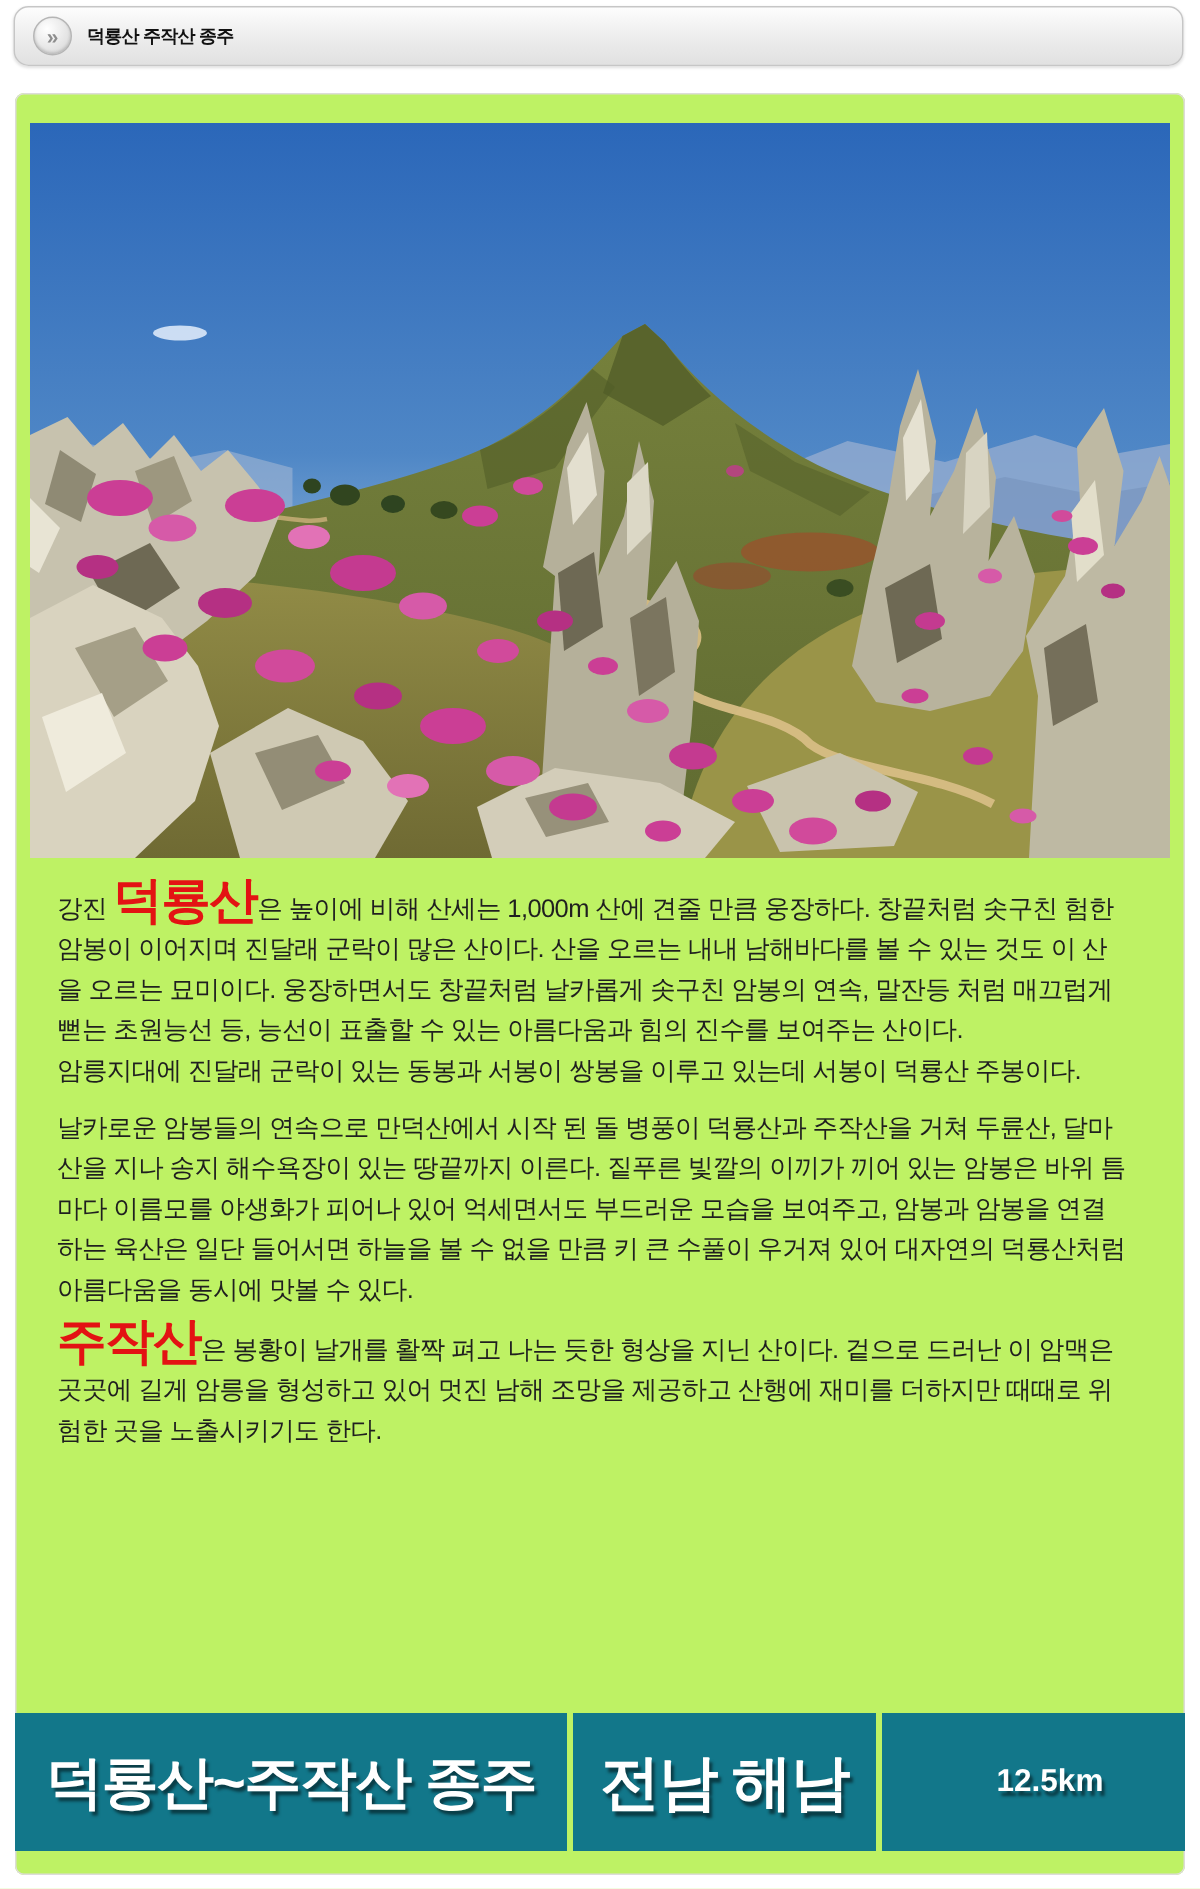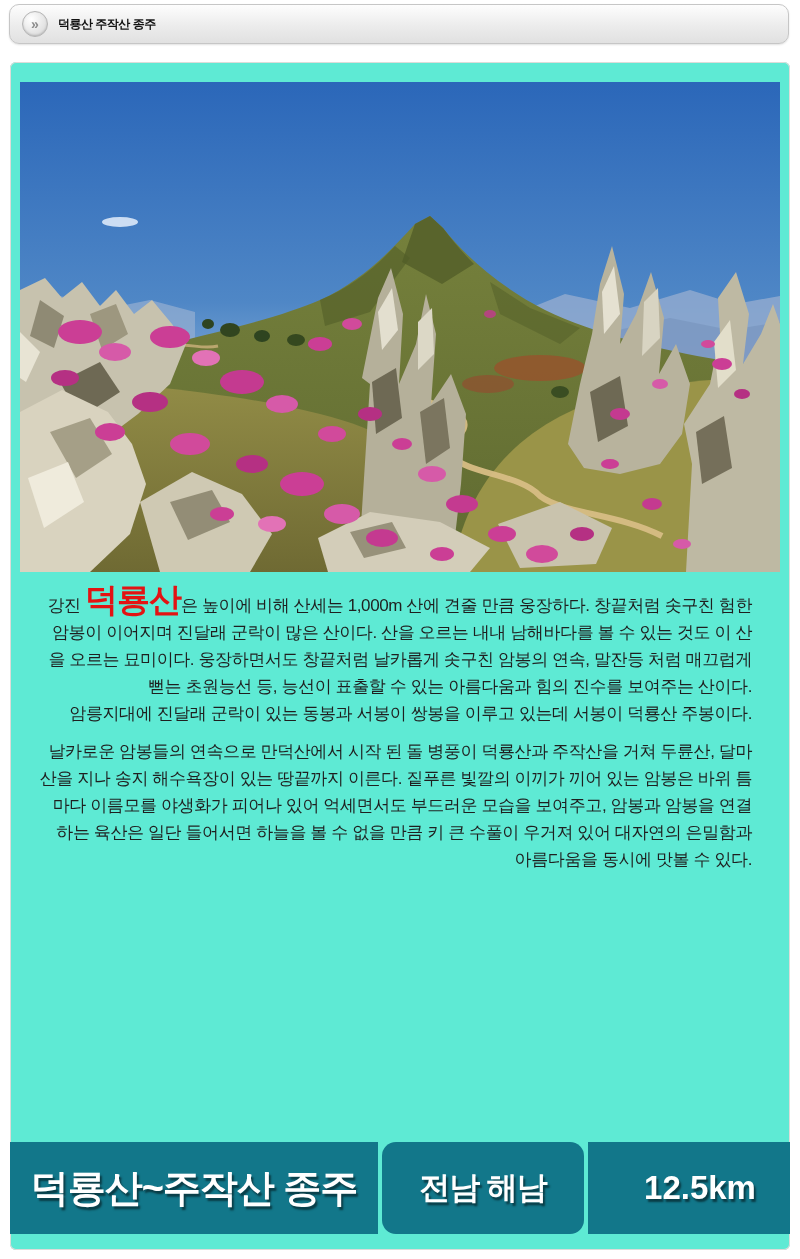--- a/index.html
+++ b/index.html
@@ -14,41 +14,41 @@
     display:flex;align-items:center;gap:10px;padding:0 12px;}
   .icon-circle{width:24px;height:24px;border-radius:50%;flex:0 0 auto;
     background:radial-gradient(circle at 35% 30%,#ffffff,#d3d3d3);
     border:1px solid #b5b5b5;color:#8d8d8d;font-weight:bold;font-size:14px;line-height:1;
     display:flex;align-items:center;justify-content:center;
     box-shadow:inset 0 -1px 2px rgba(0,0,0,.18);cursor:pointer;}
   .header-title{font-size:12px;font-weight:bold;color:#121212;letter-spacing:-0.5px;}
 
   
   .panel{position:absolute;left:10px;top:62px;width:780px;height:1188px;box-sizing:border-box;
-    background:#5eead4;border-radius:6px;box-shadow:0 0 0 1px #dddcd9 inset;text-align:right;}
+    background:#bef264;border-radius:6px;box-shadow:0 0 0 1px #dddcd9 inset;}
 
   
   .photo{position:absolute;left:10px;top:20px;width:760px;height:490px;overflow:hidden;}
   .photo svg{display:block;width:100%;height:100%;}
 
   
   .article{position:absolute;left:28px;top:528px;width:714px;}
   .article p{margin:0 0 11px 0;font-size:17px;line-height:27px;color:#1f1f1f;
     letter-spacing:-0.4px;white-space:pre-line;}
   .mtn{font-size:33px;font-weight:bold;color:#e31313;line-height:20px;letter-spacing:-1px;}
 
   
   .footer{position:absolute;left:0;top:1080px;width:780px;height:92px;
     display:flex;gap:4px;}
   .fbox{background:#12778a;color:#ffffff;font-weight:bold;
     display:flex;align-items:center;justify-content:center;
     text-shadow:2px 3px 2px rgba(0,0,0,.5);letter-spacing:-1px;}
   .fbox.course{flex:0 0 368px;font-size:38px;}
-  .fbox.region{flex:0 0 202px;font-size:31px;border-radius:14px;}
-  .fbox.distance{flex:1;font-size:33px;letter-spacing:0;padding-left:22px;}
+  .fbox.region{flex:0 0 202px;font-size:40px;}
+  .fbox.distance{flex:1;font-size:21px;letter-spacing:0;padding-left:22px;}
 </style>
 </head>
 <body>
 
 <div id="page">
 
   <div class="header-bar">
     <div class="icon-circle">»</div>
     <div class="header-title">덕룡산 주작산 종주</div>
   </div>
@@ -169,21 +169,22 @@
           <ellipse cx="300" cy="262" rx="12" ry="7" fill="#cb3e95"></ellipse>
           <ellipse cx="332" cy="242" rx="10" ry="6" fill="#d14a9b"></ellipse>
           <ellipse cx="470" cy="232" rx="6" ry="4" fill="#c43a90" opacity="0.8"></ellipse>
         </g>
       </svg>
     </div>
 
     <div class="article">
       <p><span>강진 </span><span class="mtn">덕룡산</span><span>은 높이에 비해 산세는 1,000m 산에 견줄 만큼 웅장하다. 창끝처럼 솟구친 험한 암봉이 이어지며 진달래 군락이 많은 산이다. 산을 오르는 내내 남해바다를 볼 수 있는 것도 이 산을 오르는 묘미이다. 웅장하면서도 창끝처럼 날카롭게 솟구친 암봉의 연속, 말잔등 처럼 매끄럽게 뻗는 초원능선 등, 능선이 표출할 수 있는 아름다움과 힘의 진수를 보여주는 산이다.
 암릉지대에 진달래 군락이 있는 동봉과 서봉이 쌍봉을 이루고 있는데 서봉이 덕룡산 주봉이다.</span></p>
-      <p>날카로운 암봉들의 연속으로 만덕산에서 시작 된 돌 병풍이 덕룡산과 주작산을 거쳐 두륜산, 달마산을 지나 송지 해수욕장이 있는 땅끝까지 이른다. 짙푸른 빛깔의 이끼가 끼어 있는 암봉은 바위 틈마다 이름모를 야생화가 피어나 있어 억세면서도 부드러운 모습을 보여주고, 암봉과 암봉을 연결하는 육산은 일단 들어서면 하늘을 볼 수 없을 만큼 키 큰 수풀이 우거져 있어 대자연의 은밀함과 아름다움을 동시에 맛볼 수 있다.</p>
+      <p>날카로운 암봉들의 연속으로 만덕산에서 시작 된 돌 병풍이 덕룡산과 주작산을 거쳐 두륜산, 달마산을 지나 송지 해수욕장이 있는 땅끝까지 이른다. 짙푸른 빛깔의 이끼가 끼어 있는 암봉은 바위 틈마다 이름모를 야생화가 피어나 있어 억세면서도 부드러운 모습을 보여주고, 암봉과 암봉을 연결하는 육산은 일단 들어서면 하늘을 볼 수 없을 만큼 키 큰 수풀이 우거져 있어 대자연의 덕룡산처럼 아름다움을 동시에 맛볼 수 있다.</p>
+      <p><span class="mtn">주작산</span><span>은 봉황이 날개를 활짝 펴고 나는 듯한 형상을 지닌 산이다. 겉으로 드러난 이 암맥은 곳곳에 길게 암릉을 형성하고 있어 멋진 남해 조망을 제공하고 산행에 재미를 더하지만 때때로 위험한 곳을 노출시키기도 한다.</span></p>
     </div>
 
     <div class="footer">
       <div class="fbox course">덕룡산~주작산 종주</div>
       <div class="fbox region">전남 해남</div>
       <div class="fbox distance">12.5km</div>
     </div>
 
   </div>
 </div>

